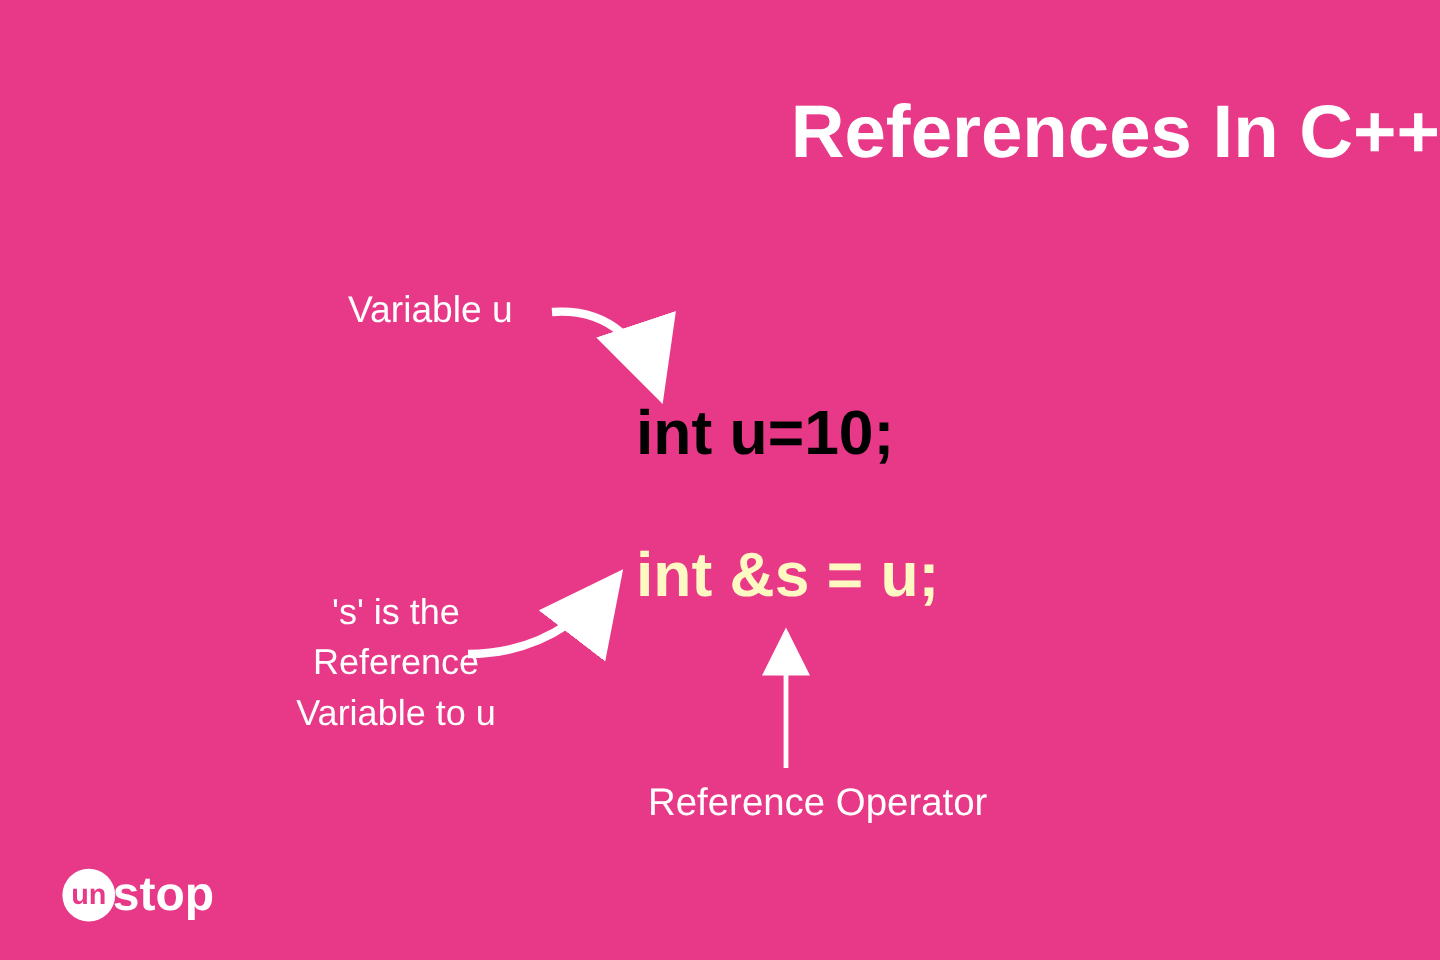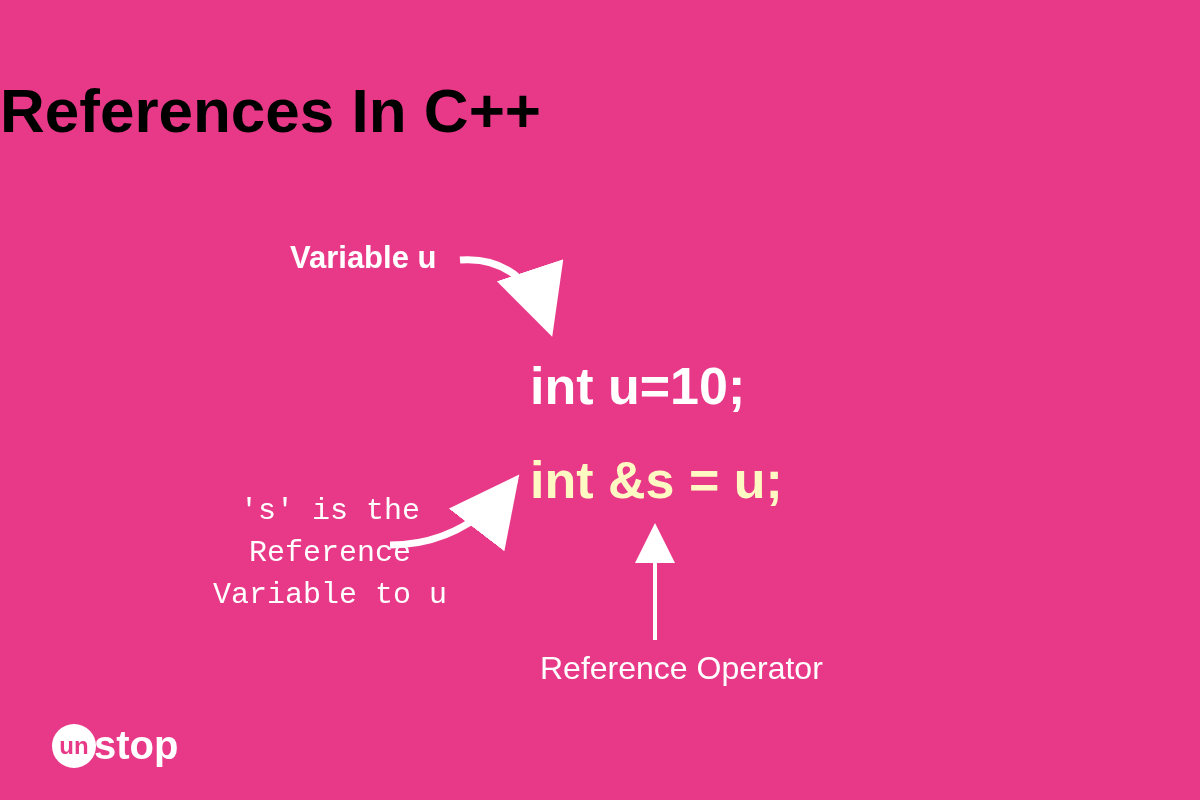--- a/index.html
+++ b/index.html
@@ -9,38 +9,38 @@
     background: #e83988;
     position: relative;
     font-family: -apple-system, BlinkMacSystemFont, "Segoe UI", Arial, sans-serif;
     overflow: hidden;
   }
   .title {
     position: absolute;
     top: 75px;
     left: 0;
     right: 0;
-    text-align: left;
-    color: #000000;
+    text-align: right;
+    color: #ffffff;
     font-size: 62px;
     font-weight: 700;
   }
   .label-variable {
     position: absolute;
     top: 240px;
     left: 290px;
     color: #ffffff;
     font-size: 31px;
-    font-weight: 700;
+    font-weight: 400;
   }
   .code-line-1 {
     position: absolute;
-    top: 356px;
+    top: 331px;
     left: 530px;
-    color: #ffffff;
+    color: #000000;
     font-size: 52px;
     font-weight: 700;
   }
   .code-line-2 {
     position: absolute;
     top: 450px;
     left: 530px;
     color: #fef9c3;
     font-size: 52px;
     font-weight: 700;
@@ -48,21 +48,20 @@
   .label-reference {
     position: absolute;
     top: 490px;
     left: 205px;
     width: 250px;
     color: #ffffff;
     font-size: 30px;
     font-weight: 400;
     text-align: center;
     line-height: 1.4;
-    font-family: Liberation Mono, monospace;
   }
   .label-operator {
     position: absolute;
     top: 650px;
     left: 540px;
     color: #ffffff;
     font-size: 32px;
     font-weight: 400;
   }
   .logo {

